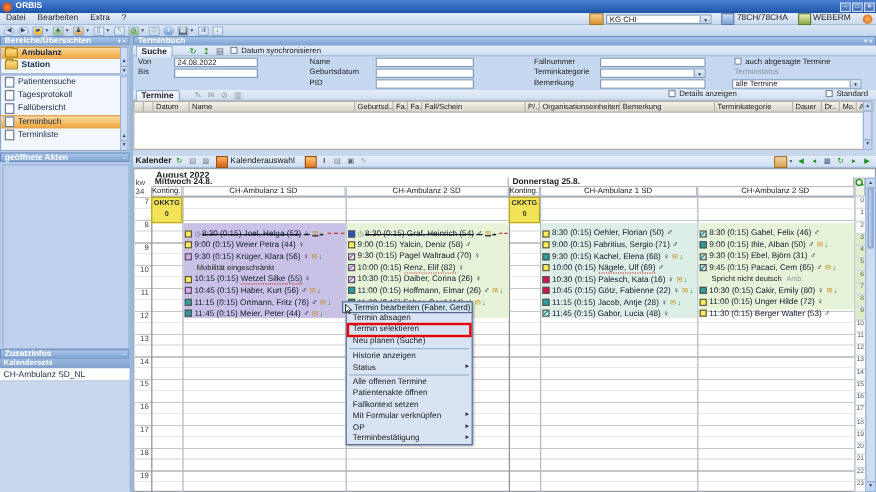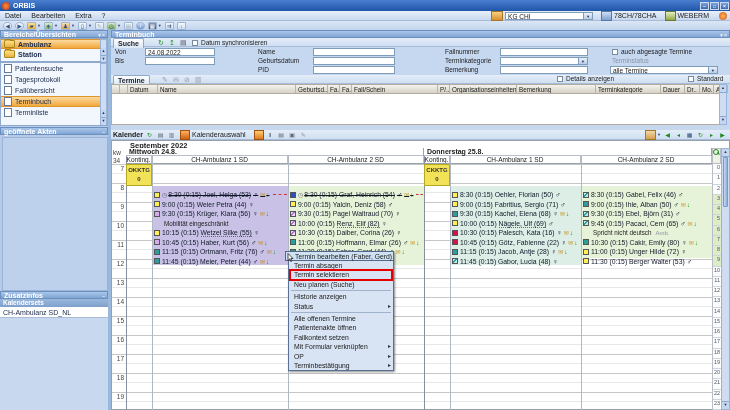--- a/index.html
+++ b/index.html
@@ -317,21 +317,21 @@
     <span class="caret">▼</span>
     <span class="navico">◀</span>
     <span class="navico">◂</span>
     <span class="navico" style="color:#33507a;">▦</span>
     <span class="navico">↻</span>
     <span class="navico">▸</span>
     <span class="navico" style="margin-right:3px;">▶</span>
   </div>
 
   <div class="abs" style="left:111px;top:140px;width:619px;height:270px;background:#fff;border:1px solid #98a0ac;box-sizing:border-box;"></div>
-  <span class="abs" style="left:130px;top:141px;font-weight:bold;font-size:7.5px;">September 2022</span>
+  <span class="abs" style="left:130px;top:141px;font-weight:bold;font-size:7.5px;">August 2022</span>
   <span class="abs" style="left:113px;top:149px;font-size:6.5px;color:#444;">kw</span>
   <span class="abs" style="left:113px;top:157px;font-size:6.5px;color:#444;">34</span>
   <div class="dayhead" style="left:126px;top:148px;width:298px;height:8px;"><span>Mittwoch 24.8.</span></div>
   <div class="dayhead" style="left:424px;top:148px;width:288px;height:8px;"><span>Donnerstag 25.8.</span></div>
   <div class="colhead" style="left:126px;top:156px;width:26px;height:8px;"><span>Konting.</span></div>
   <div class="colhead" style="left:152px;top:156px;width:136px;height:8px;"><span>CH-Ambulanz 1 SD</span></div>
   <div class="colhead" style="left:288px;top:156px;width:136px;height:8px;"><span>CH-Ambulanz 2 SD</span></div>
   <div class="colhead" style="left:424px;top:156px;width:26px;height:8px;"><span>Konting.</span></div>
   <div class="colhead" style="left:450px;top:156px;width:131px;height:8px;"><span>CH-Ambulanz 1 SD</span></div>
   <div class="colhead" style="left:581px;top:156px;width:131px;height:8px;"><span>CH-Ambulanz 2 SD</span></div>

